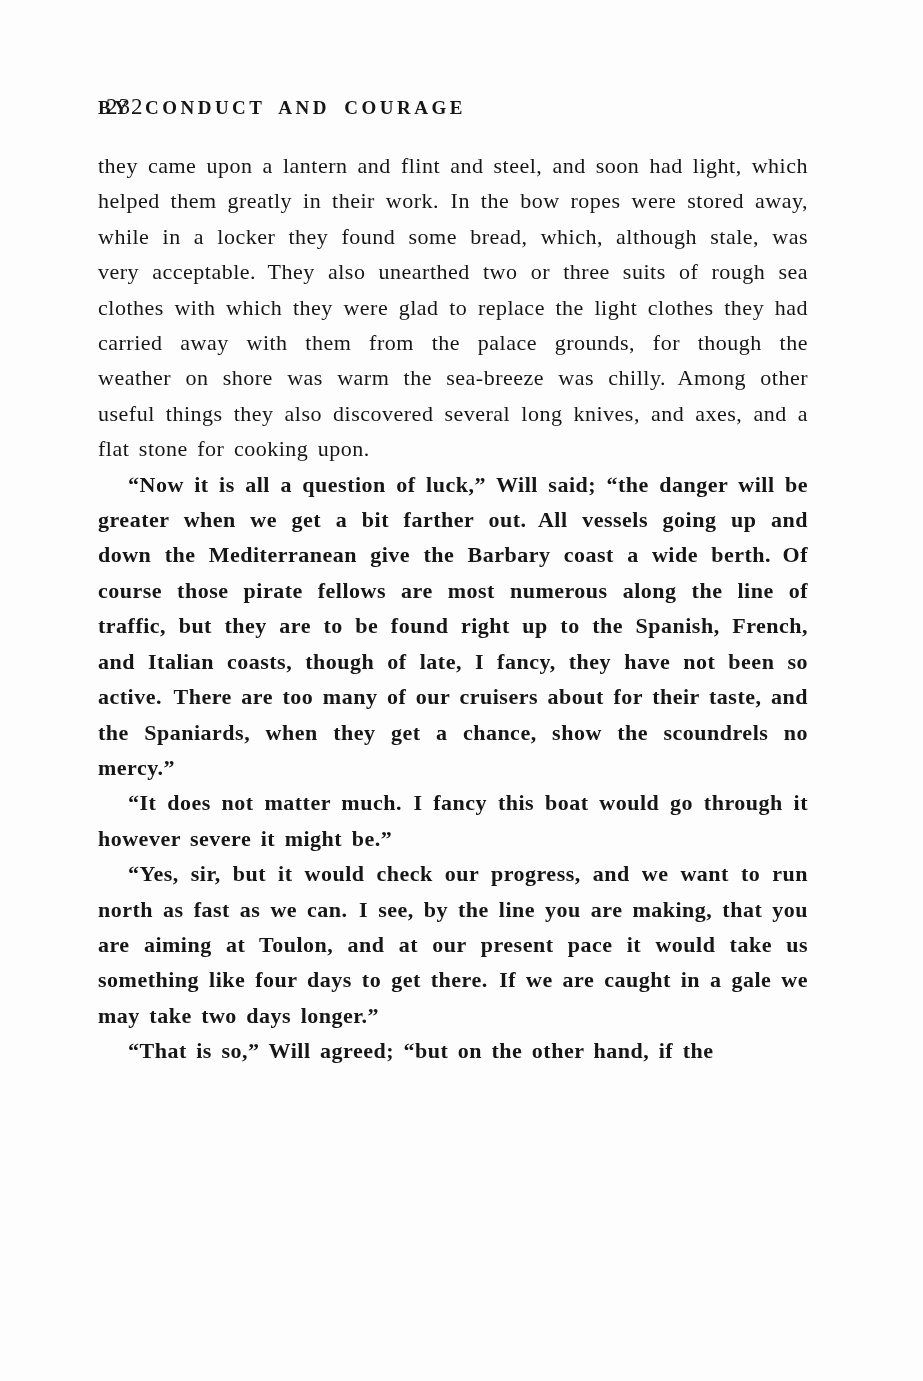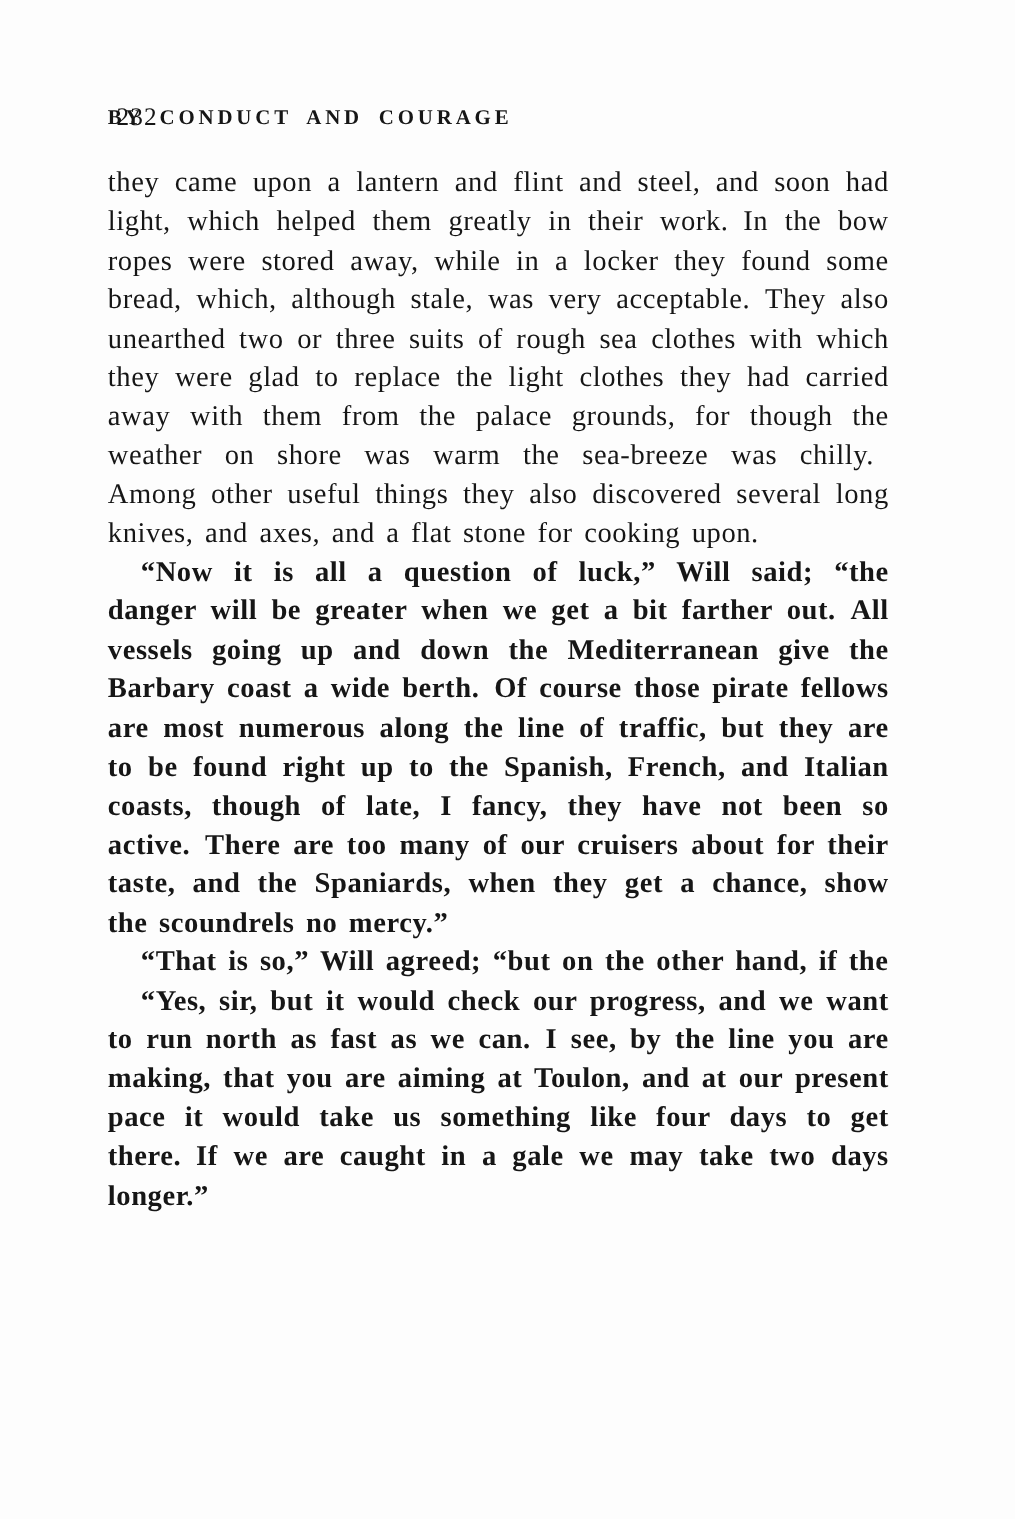--- a/index.html
+++ b/index.html
@@ -36,21 +36,21 @@
   }
   .running-header {
     font-size: 19px;
     font-weight: bold;
     letter-spacing: 3.5px;
     word-spacing: 6px;
     padding-top: 3px;
   }
   .body-text p {
     margin: 0;
-    font-size: 26px;
+    font-size: 22px;
     line-height: 35.4px;
     text-align: justify;
     letter-spacing: 0.5px;
     word-spacing: 3.5px;
   }
   .body-text p.indent {
     text-indent: 30px;
     font-weight: bold;
   }
 </style>
@@ -61,18 +61,19 @@
   <div class="text-block">
 
     <div class="header-row">
       <span class="page-number">232</span>
       <div class="running-header">BY CONDUCT AND COURAGE</div>
     </div>
 
     <div class="body-text">
       <p class="no-indent">they came upon a lantern and flint and steel, and soon had light, which helped them greatly in their work. In the bow ropes were stored away, while in a locker they found some bread, which, although stale, was very acceptable. They also unearthed two or three suits of rough sea clothes with which they were glad to replace the light clothes they had carried away with them from the palace grounds, for though the weather on shore was warm the sea-breeze was chilly. Among other useful things they also discovered several long knives, and axes, and a flat stone for cooking upon.</p>
       <p class="indent">“Now it is all a question of luck,” Will said; “the danger will be greater when we get a bit farther out. All vessels going up and down the Mediterranean give the Barbary coast a wide berth. Of course those pirate fellows are most numerous along the line of traffic, but they are to be found right up to the Spanish, French, and Italian coasts, though of late, I fancy, they have not been so active. There are too many of our cruisers about for their taste, and the Spaniards, when they get a chance, show the scoundrels no mercy.”</p>
+      <p class="indent">“It does not matter much. I fancy this boat would go through it however severe it might be.”</p>
+      <p class="indent">“Yes, sir, but it would check our progress, and we want to run north as fast as we can. I see, by the line you are making, that you are aiming at Toulon, and at our present pace it would take us something like four days to get there. If we are caught in a gale we may take two days longer.”</p>
       <p class="indent">“That is so,” Will agreed; “but on the other hand, if the</p>
-      <p class="indent">“Yes, sir, but it would check our progress, and we want to run north as fast as we can. I see, by the line you are making, that you are aiming at Toulon, and at our present pace it would take us something like four days to get there. If we are caught in a gale we may take two days longer.”</p>
     </div>
 
   </div>
 </div>
 
 </body></html>

